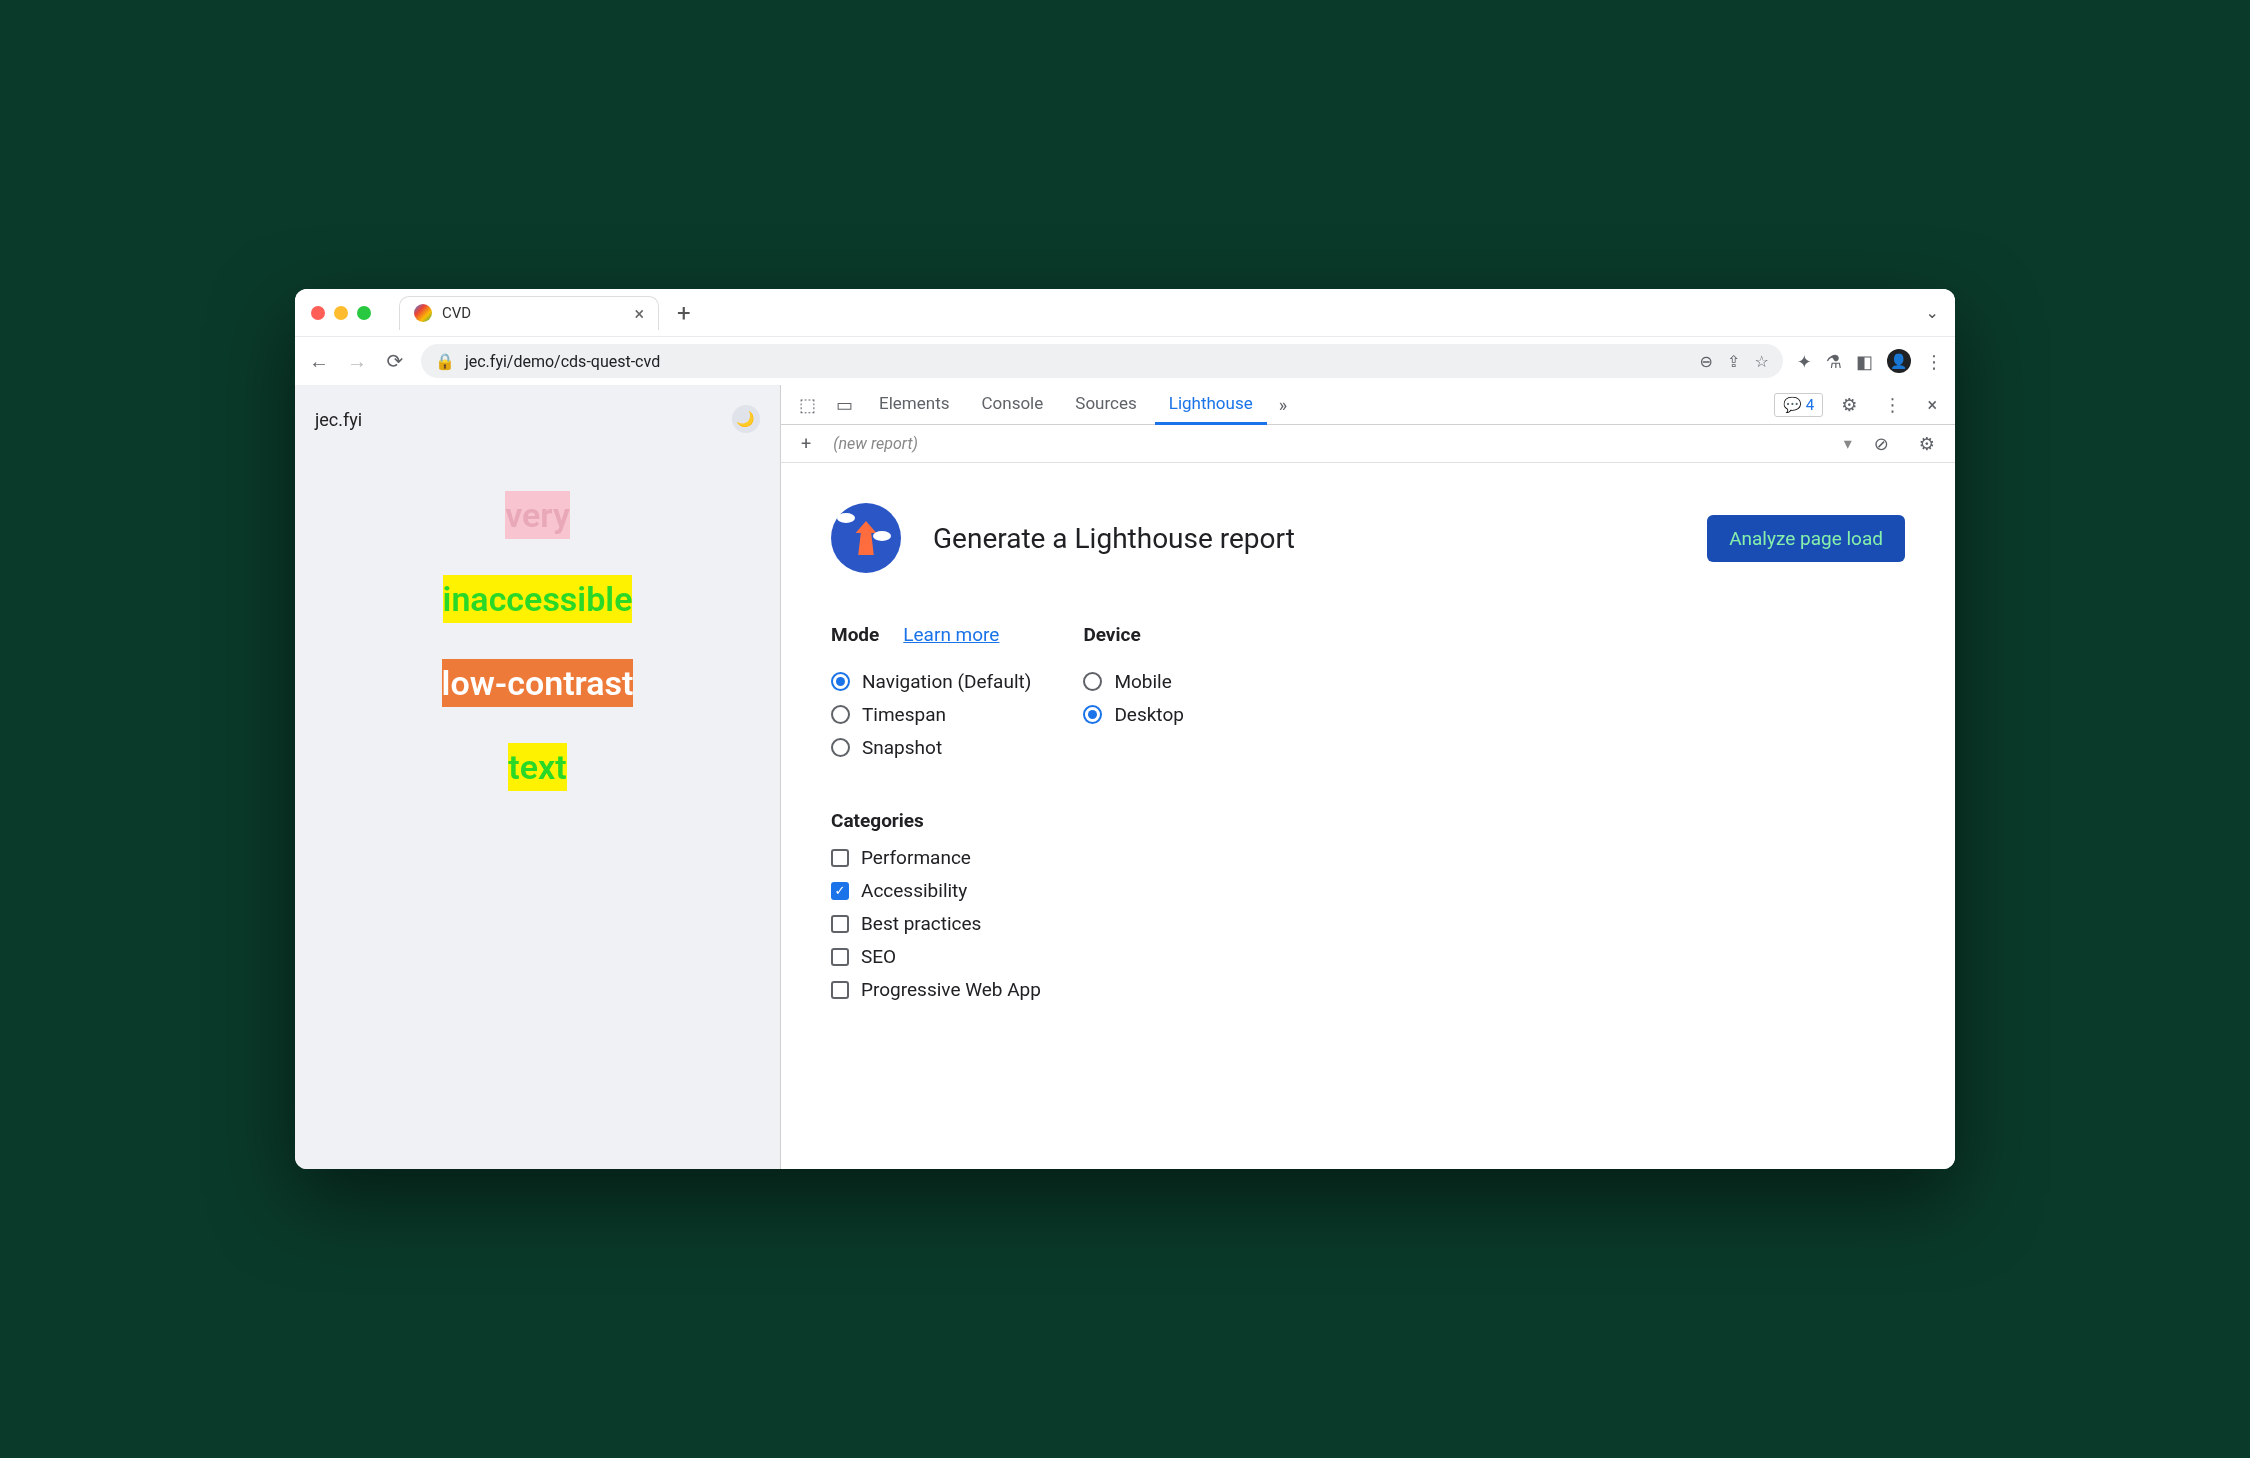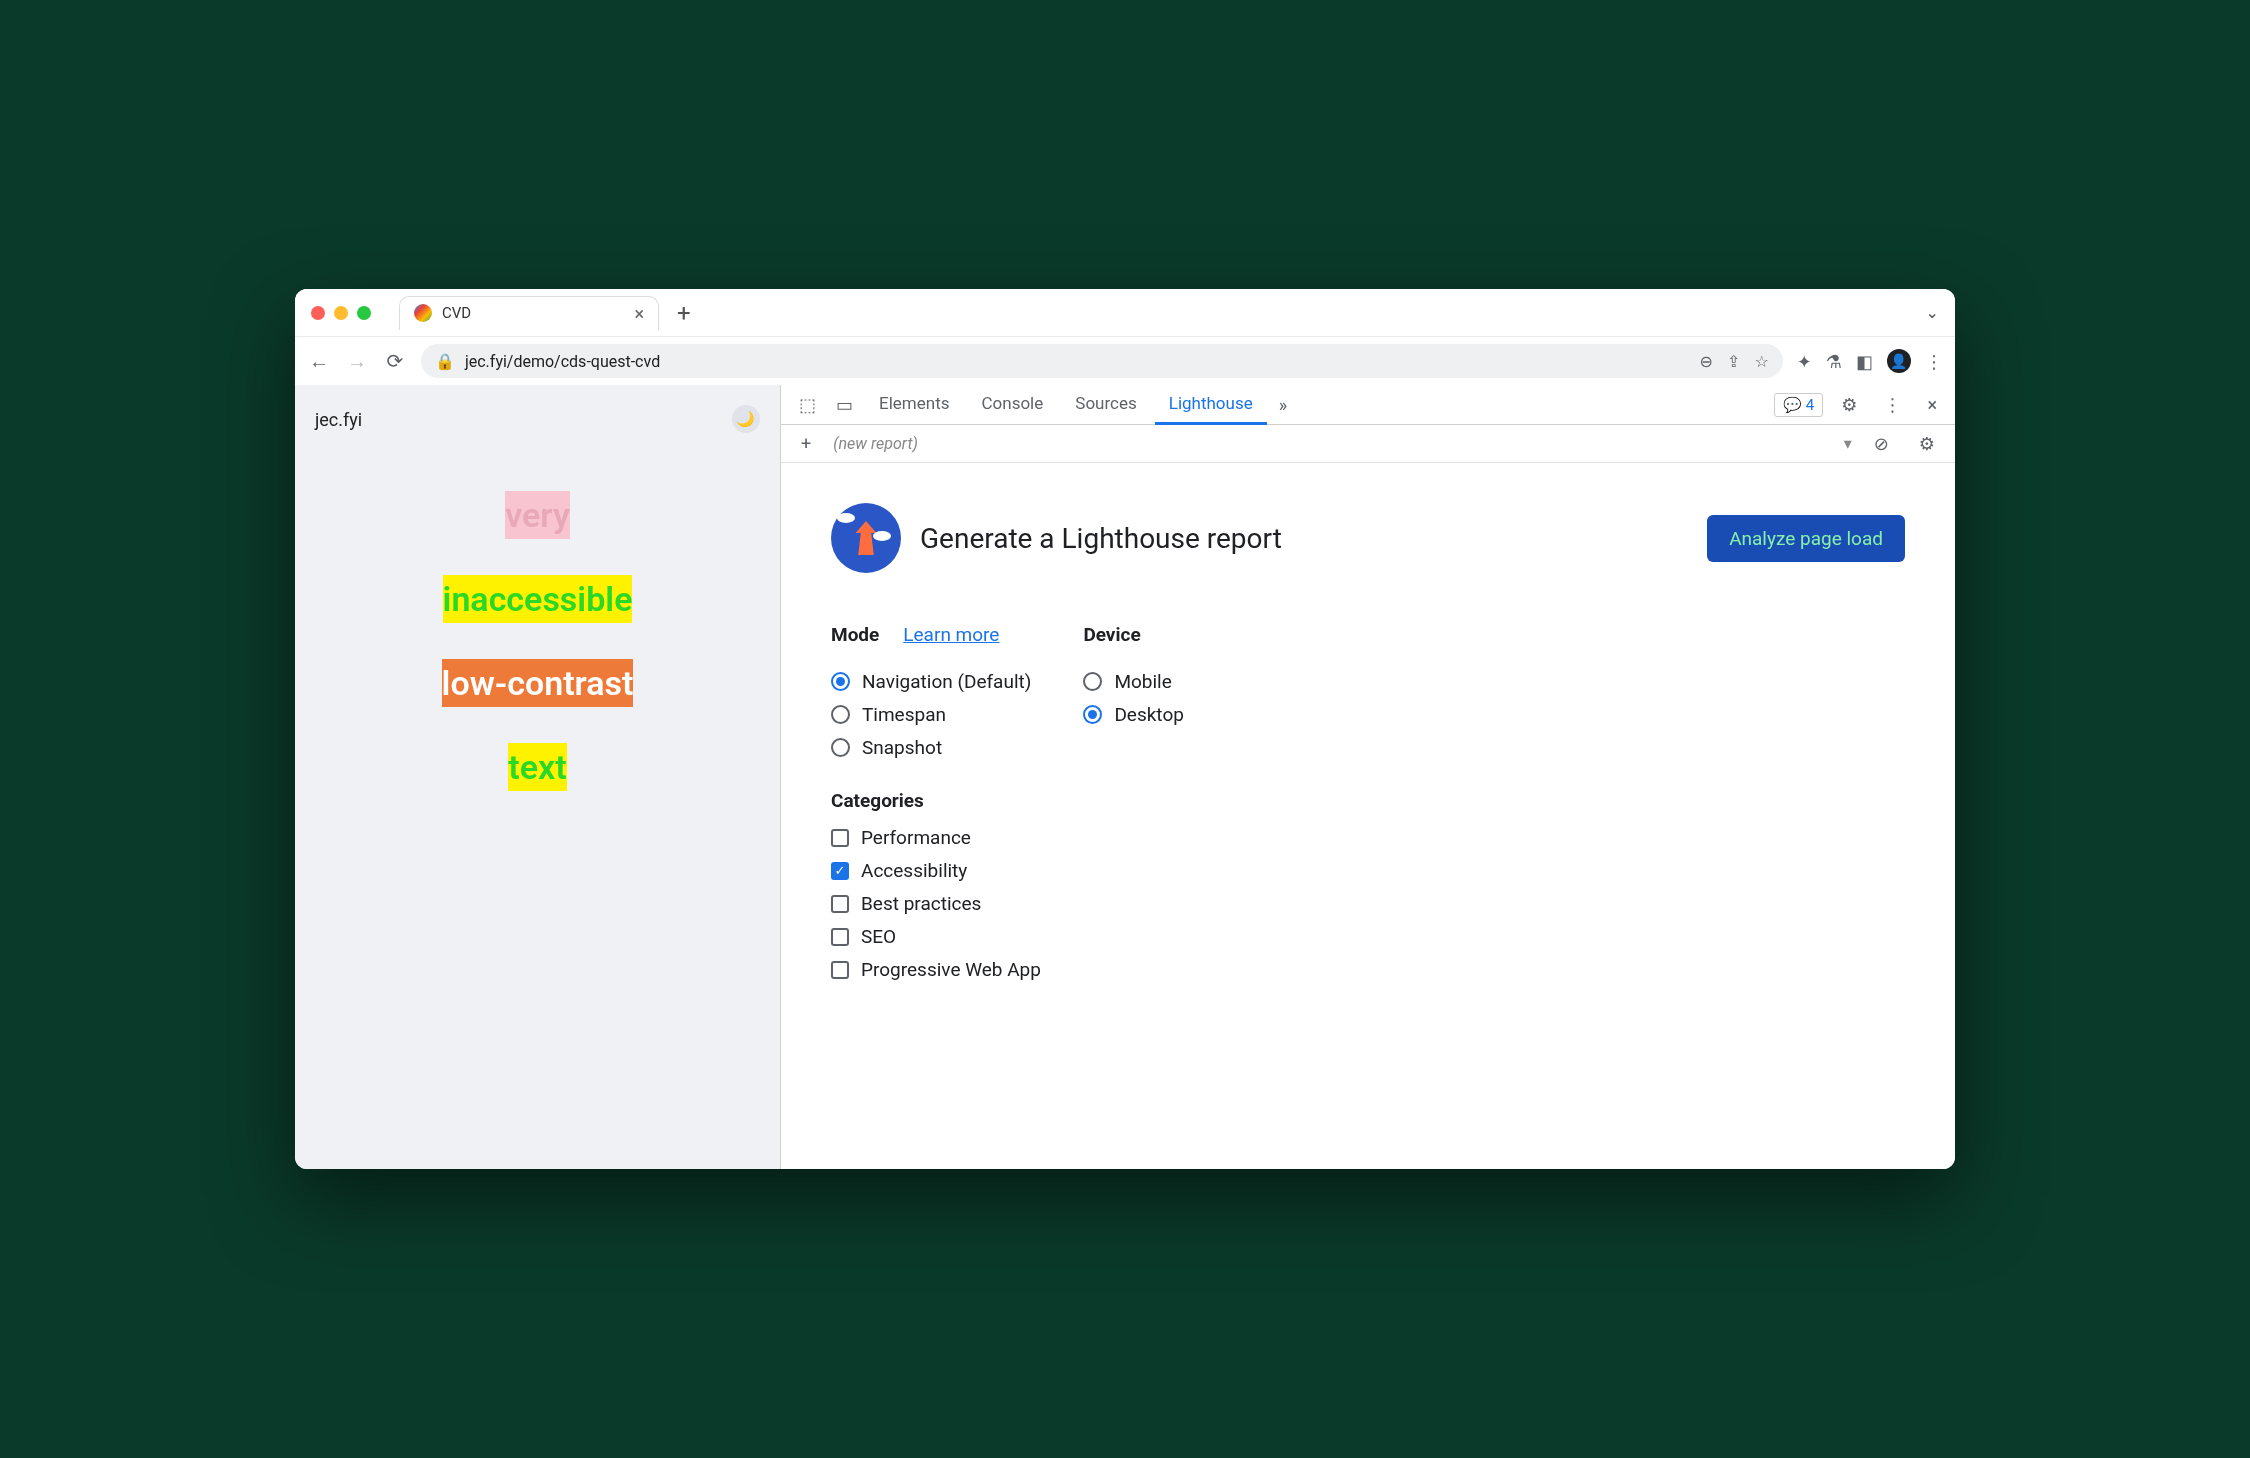--- a/index.html
+++ b/index.html
@@ -35,36 +35,36 @@
 .dt-tabs{height:40px;display:flex;align-items:center;border-bottom:1px solid #d0d0d0;padding:0 10px;gap:4px}
 .dtt{padding:0 14px;height:40px;display:flex;align-items:center;font-size:17px;color:#5f6368;cursor:pointer;border-bottom:3px solid transparent}
 .dtt.active{color:#1a73e8;border-bottom-color:#1a73e8}
 .dt-icon{color:#5f6368;font-size:18px;padding:0 8px;cursor:pointer}
 .dt-right{margin-left:auto;display:flex;align-items:center;gap:10px}
 .badge{display:flex;align-items:center;gap:4px;border:1px solid #ccc;border-radius:3px;padding:2px 8px;font-size:15px;color:#1a73e8}
 .dt-sub{height:38px;display:flex;align-items:center;border-bottom:1px solid #e0e0e0;padding:0 12px;gap:14px;color:#888}
 .dt-sub .new{font-style:italic;font-size:16px;flex:1}
 .dt-sub .dd{cursor:pointer}
 .panel{flex:1;padding:40px 50px;overflow:auto}
-.hero{display:flex;align-items:center;gap:19px;margin-bottom:50px}
+.hero{display:flex;align-items:center;gap:32px;margin-bottom:50px}
 .lh-logo{width:70px;height:70px;border-radius:50%;background:#2a56c6;display:flex;align-items:center;justify-content:center;position:relative}
 .lh-logo::before{content:"";position:absolute;width:26px;height:34px;background:#ff6d3f;clip-path:polygon(20% 100%,80% 100%,70% 35%,90% 35%,50% 0,10% 35%,30% 35%)}
 .lh-logo::after{content:"";position:absolute;top:10px;left:6px;width:18px;height:10px;background:#fff;border-radius:50%;box-shadow:36px 18px 0 0 #fff}
 .hero h1{font-size:28px;font-weight:400;color:#202124}
 .analyze{background:#1a4db3;color:#86efac;border:none;padding:12px 22px;font-size:19px;border-radius:6px;cursor:pointer;margin-left:auto}
 .cols{display:flex;gap:52px}
 .col h3{font-size:19px;font-weight:700;color:#202124;margin-bottom:14px;display:inline-block}
 .learn{color:#1a73e8;text-decoration:underline;font-size:19px;margin-left:20px;font-weight:400}
 .opt{display:flex;align-items:center;gap:12px;font-size:19px;color:#202124;margin:10px 0;cursor:pointer}
 .radio{width:19px;height:19px;border:2px solid #5f6368;border-radius:50%;display:flex;align-items:center;justify-content:center}
 .radio.on{border-color:#1a73e8}
 .radio.on::after{content:"";width:9px;height:9px;background:#1a73e8;border-radius:50%}
 .cbox{width:18px;height:18px;border:2px solid #5f6368;border-radius:3px;display:flex;align-items:center;justify-content:center}
 .cbox.on{background:#1a73e8;border-color:#1a73e8;color:#fff;font-size:13px}
-.cats{margin-top:20px}
+.cats{margin-top:40px}
 </style>
 </head>
 <body>
 
 <div class="window">
   <div class="titlebar">
     <div class="traffic">
       <div class="dot r"></div>
       <div class="dot y"></div>
       <div class="dot g"></div>

